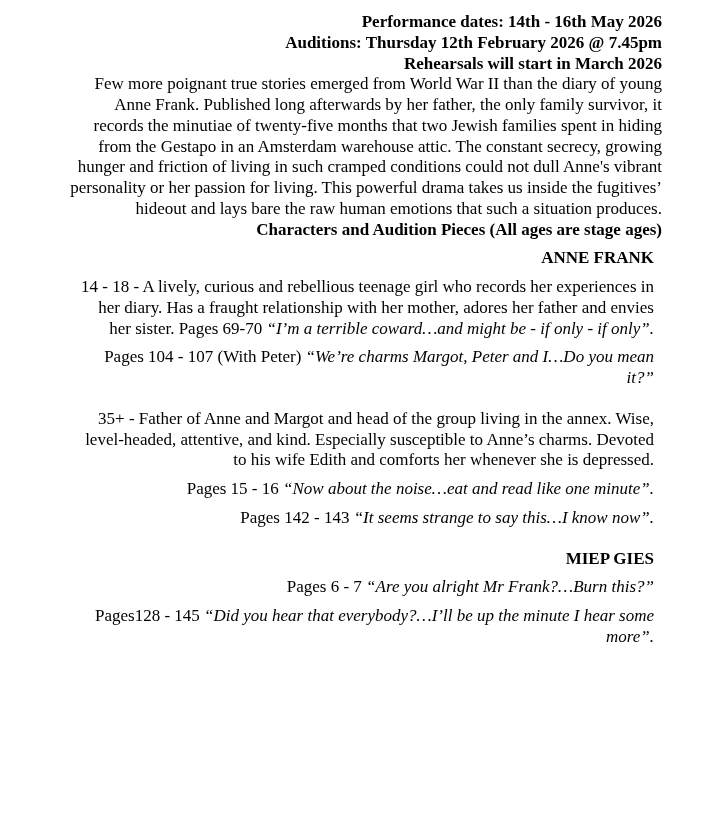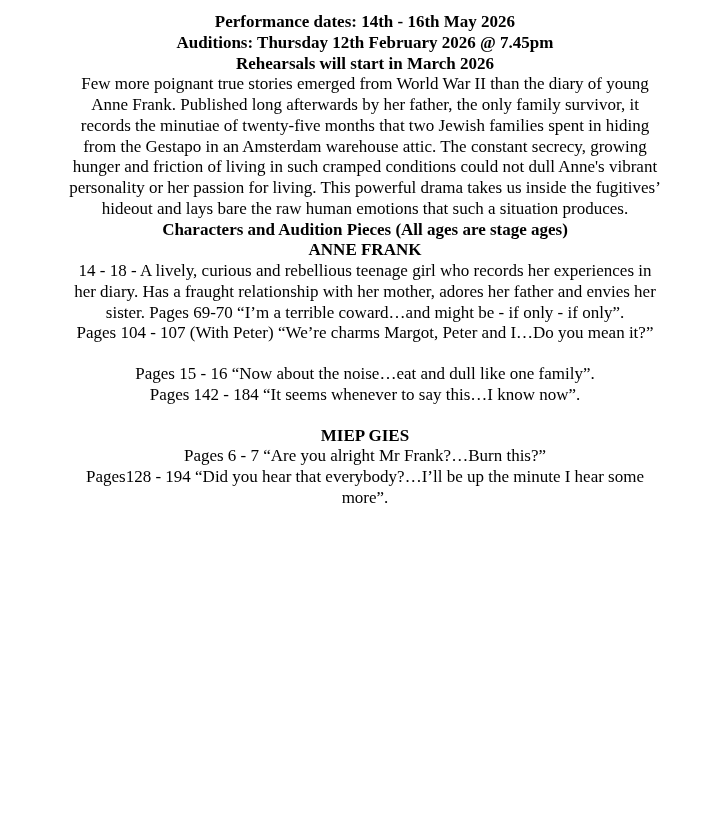--- a/index.html
+++ b/index.html
@@ -11,27 +11,27 @@
   }
   .doc {
     box-sizing: border-box;
     width: 722px;
     height: 839px;
     padding: 12px 60px 0 68px;
     color: #000000;
     font-family: "Liberation Serif", "DejaVu Serif", serif;
     font-size: 17px;
     line-height: 20.75px;
-    text-align: center;
+    text-align: right;
   }
   .doc p { margin: 0; }
   .blk { margin: 0 0 20px 0; }
-  section.blk p { margin: 0; }
+  section.blk p { margin: 8px; }
   .b { font-weight: 700; }
-  .i { }
+  .i { font-style: italic; }
 </style>
 </head>
 <body>
 
 <div class="doc">
 
   <p class="b blk">Performance dates: 14th - 16th May 2026</p>
   <p class="b blk">Auditions: Thursday 12th February 2026 @ 7.45pm</p>
   <p class="b blk">Rehearsals will start in March 2026</p>
 
@@ -39,23 +39,24 @@
 
   <p class="b blk">Characters and Audition Pieces (All ages are stage ages)</p>
 
   <section class="blk">
     <p class="b">ANNE FRANK</p>
     <p><span>14 - 18 - A lively, curious and rebellious teenage girl who records her experiences in her diary. Has a fraught relationship with her mother, adores her father and envies her sister.  Pages 69-70 </span><span class="i">“I’m a terrible coward…and might be - if only - if only”.</span></p>
     <p><span>Pages 104 - 107 (With Peter) </span><span class="i">“We’re charms Margot, Peter and I…Do you mean it?”</span></p>
   </section>
 
   <section class="blk">
-    <p><span>Pages 15 - 16  </span><span class="i">“Now about the noise…eat and dull like one family”.</span></p>
-    <p><span>Pages 142 - 184 </span><span class="i">“It seems whenever to say this…I know now”.</span></p>
+    <p><span>35+ - Father of Anne and Margot and head of the group living in the annex. Wise, level-headed, attentive, and kind. Especially susceptible to Anne’s charms.  Devoted to his wife Edith and comforts her whenever she is depressed.</span></p>
+    <p><span>Pages 15 - 16  </span><span class="i">“Now about the noise…eat and read like one minute”.</span></p>
+    <p><span>Pages 142 - 143 </span><span class="i">“It seems strange to say this…I know now”.</span></p>
   </section>
 
   <section class="blk">
     <p class="b">MIEP GIES</p>
     <p><span>Pages 6 - 7  </span><span class="i">“Are you alright Mr Frank?…Burn this?”</span></p>
-    <p><span>Pages128 - 194 </span><span class="i">“Did you hear that everybody?…I’ll be up the minute I hear some more”.</span></p>
+    <p><span>Pages128 - 145 </span><span class="i">“Did you hear that everybody?…I’ll be up the minute I hear some more”.</span></p>
   </section>
 
 </div>
 
 </body></html>

